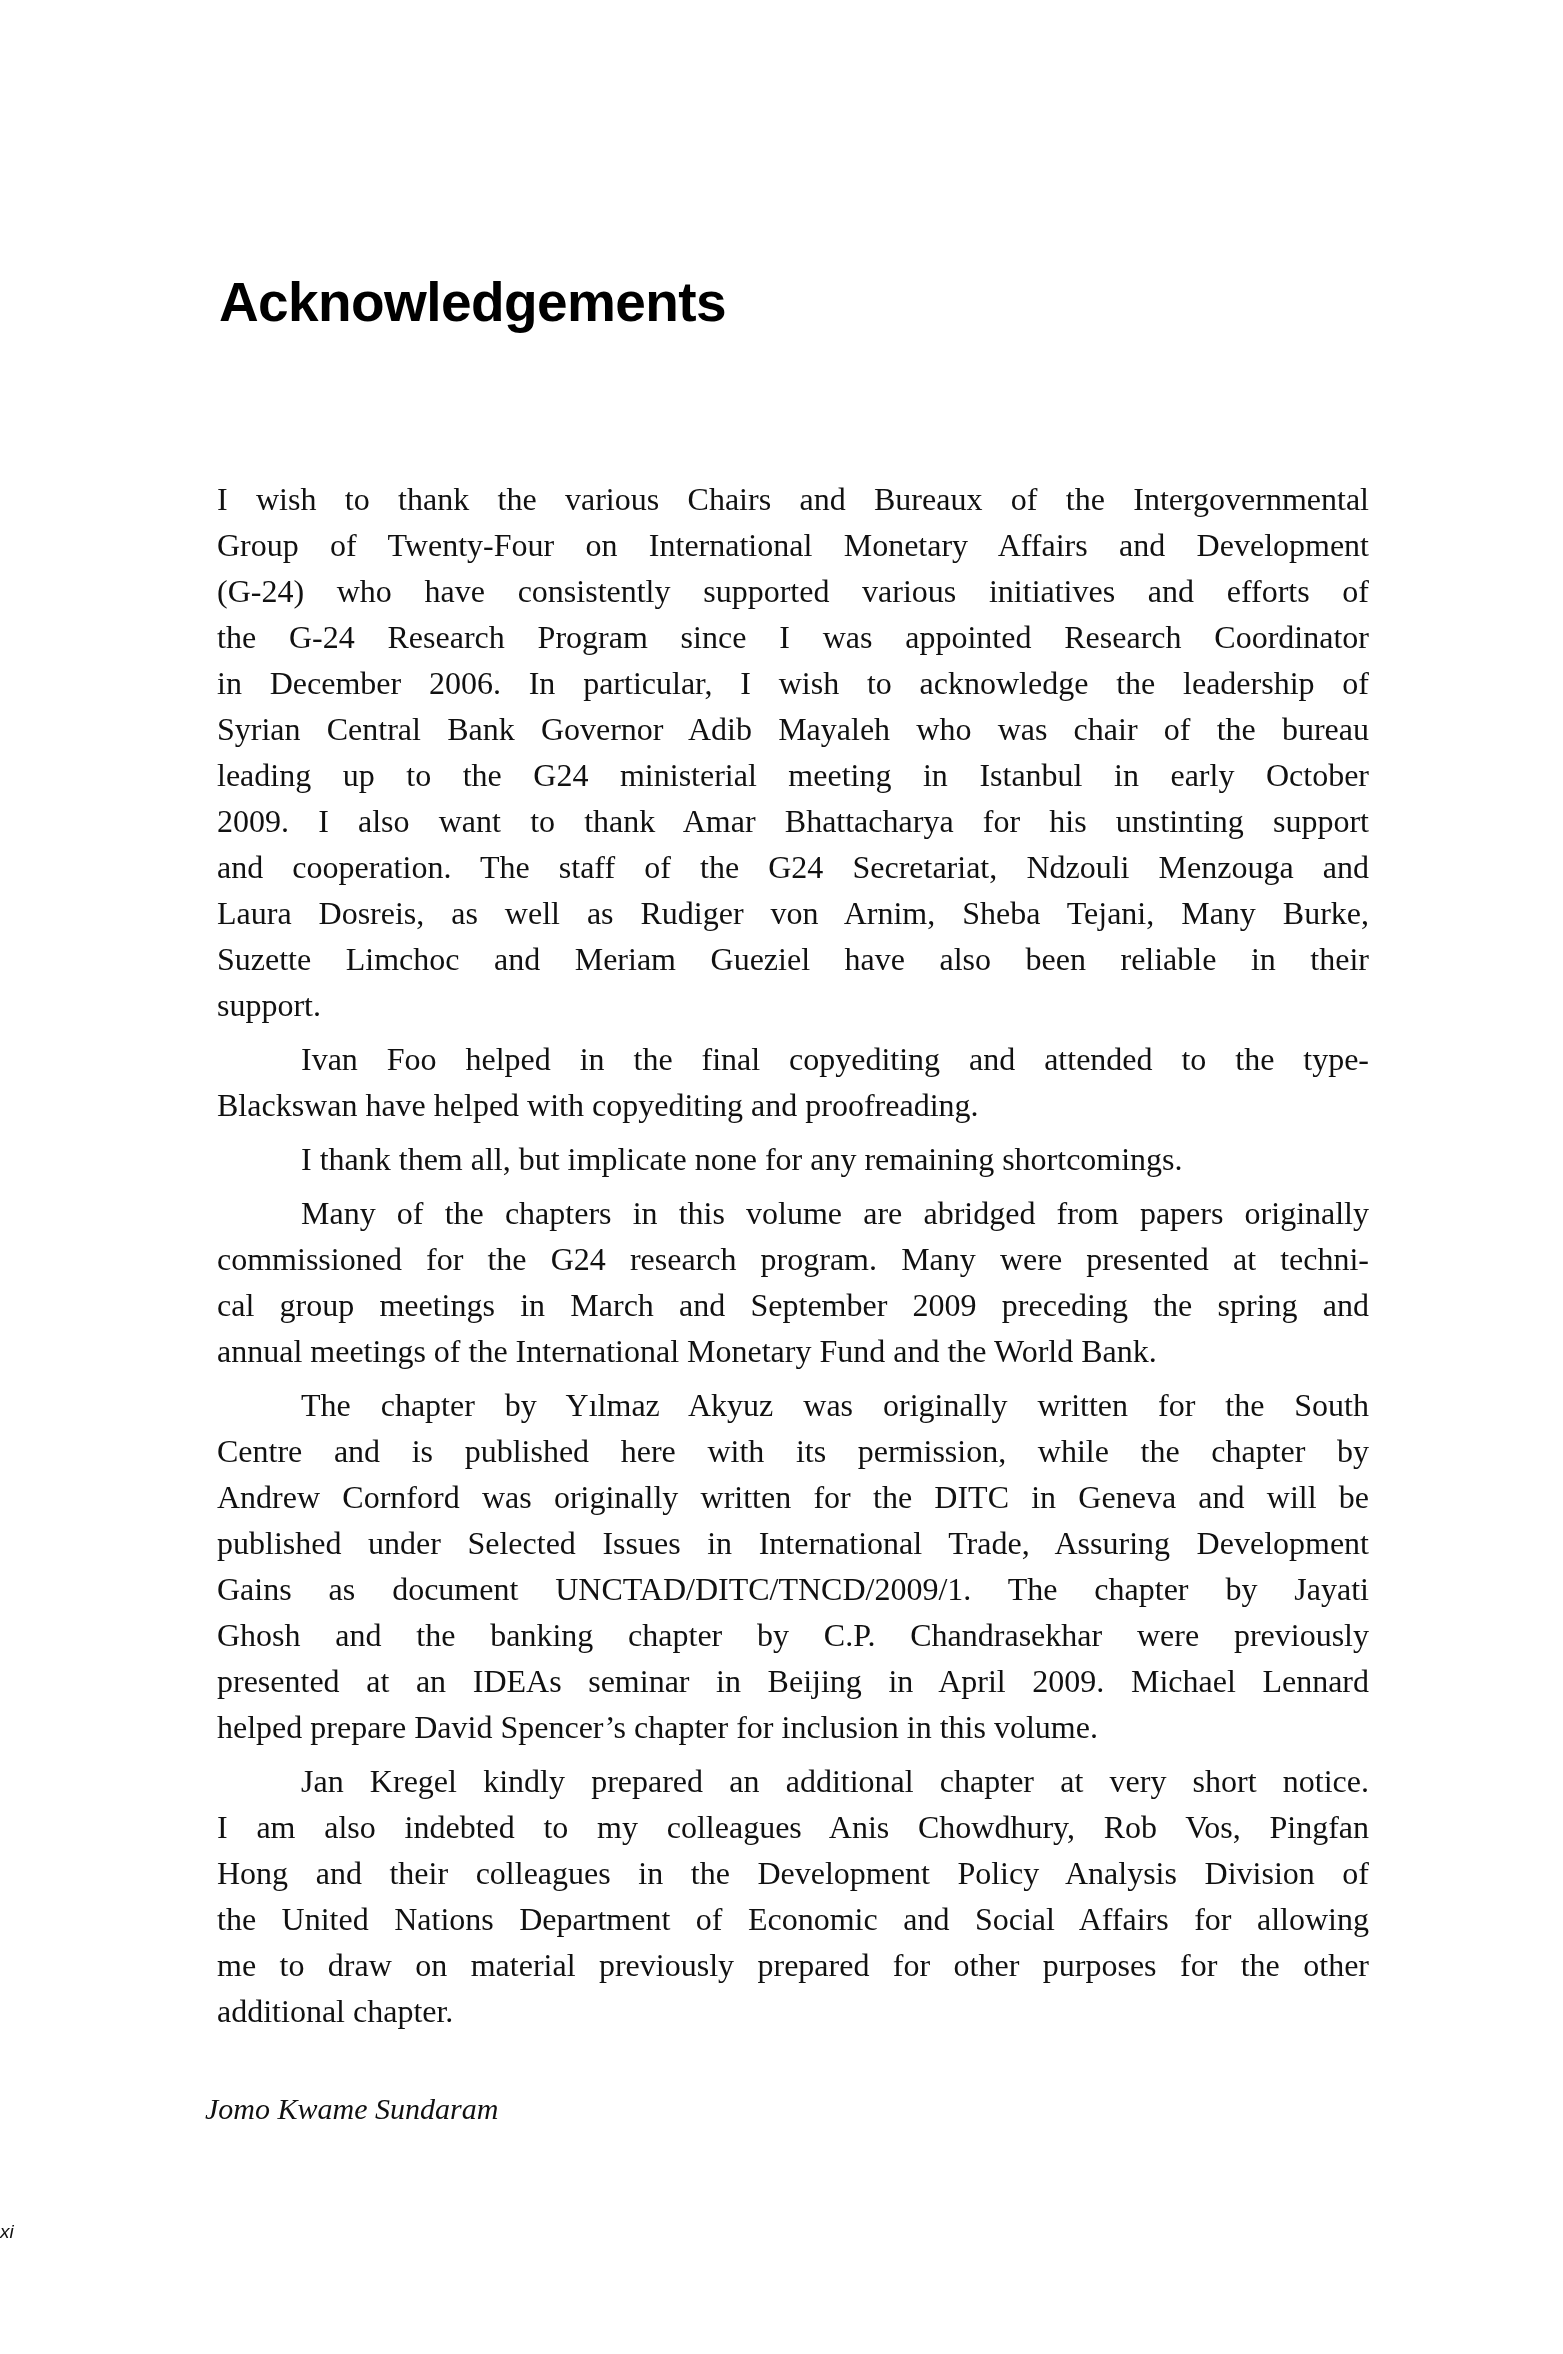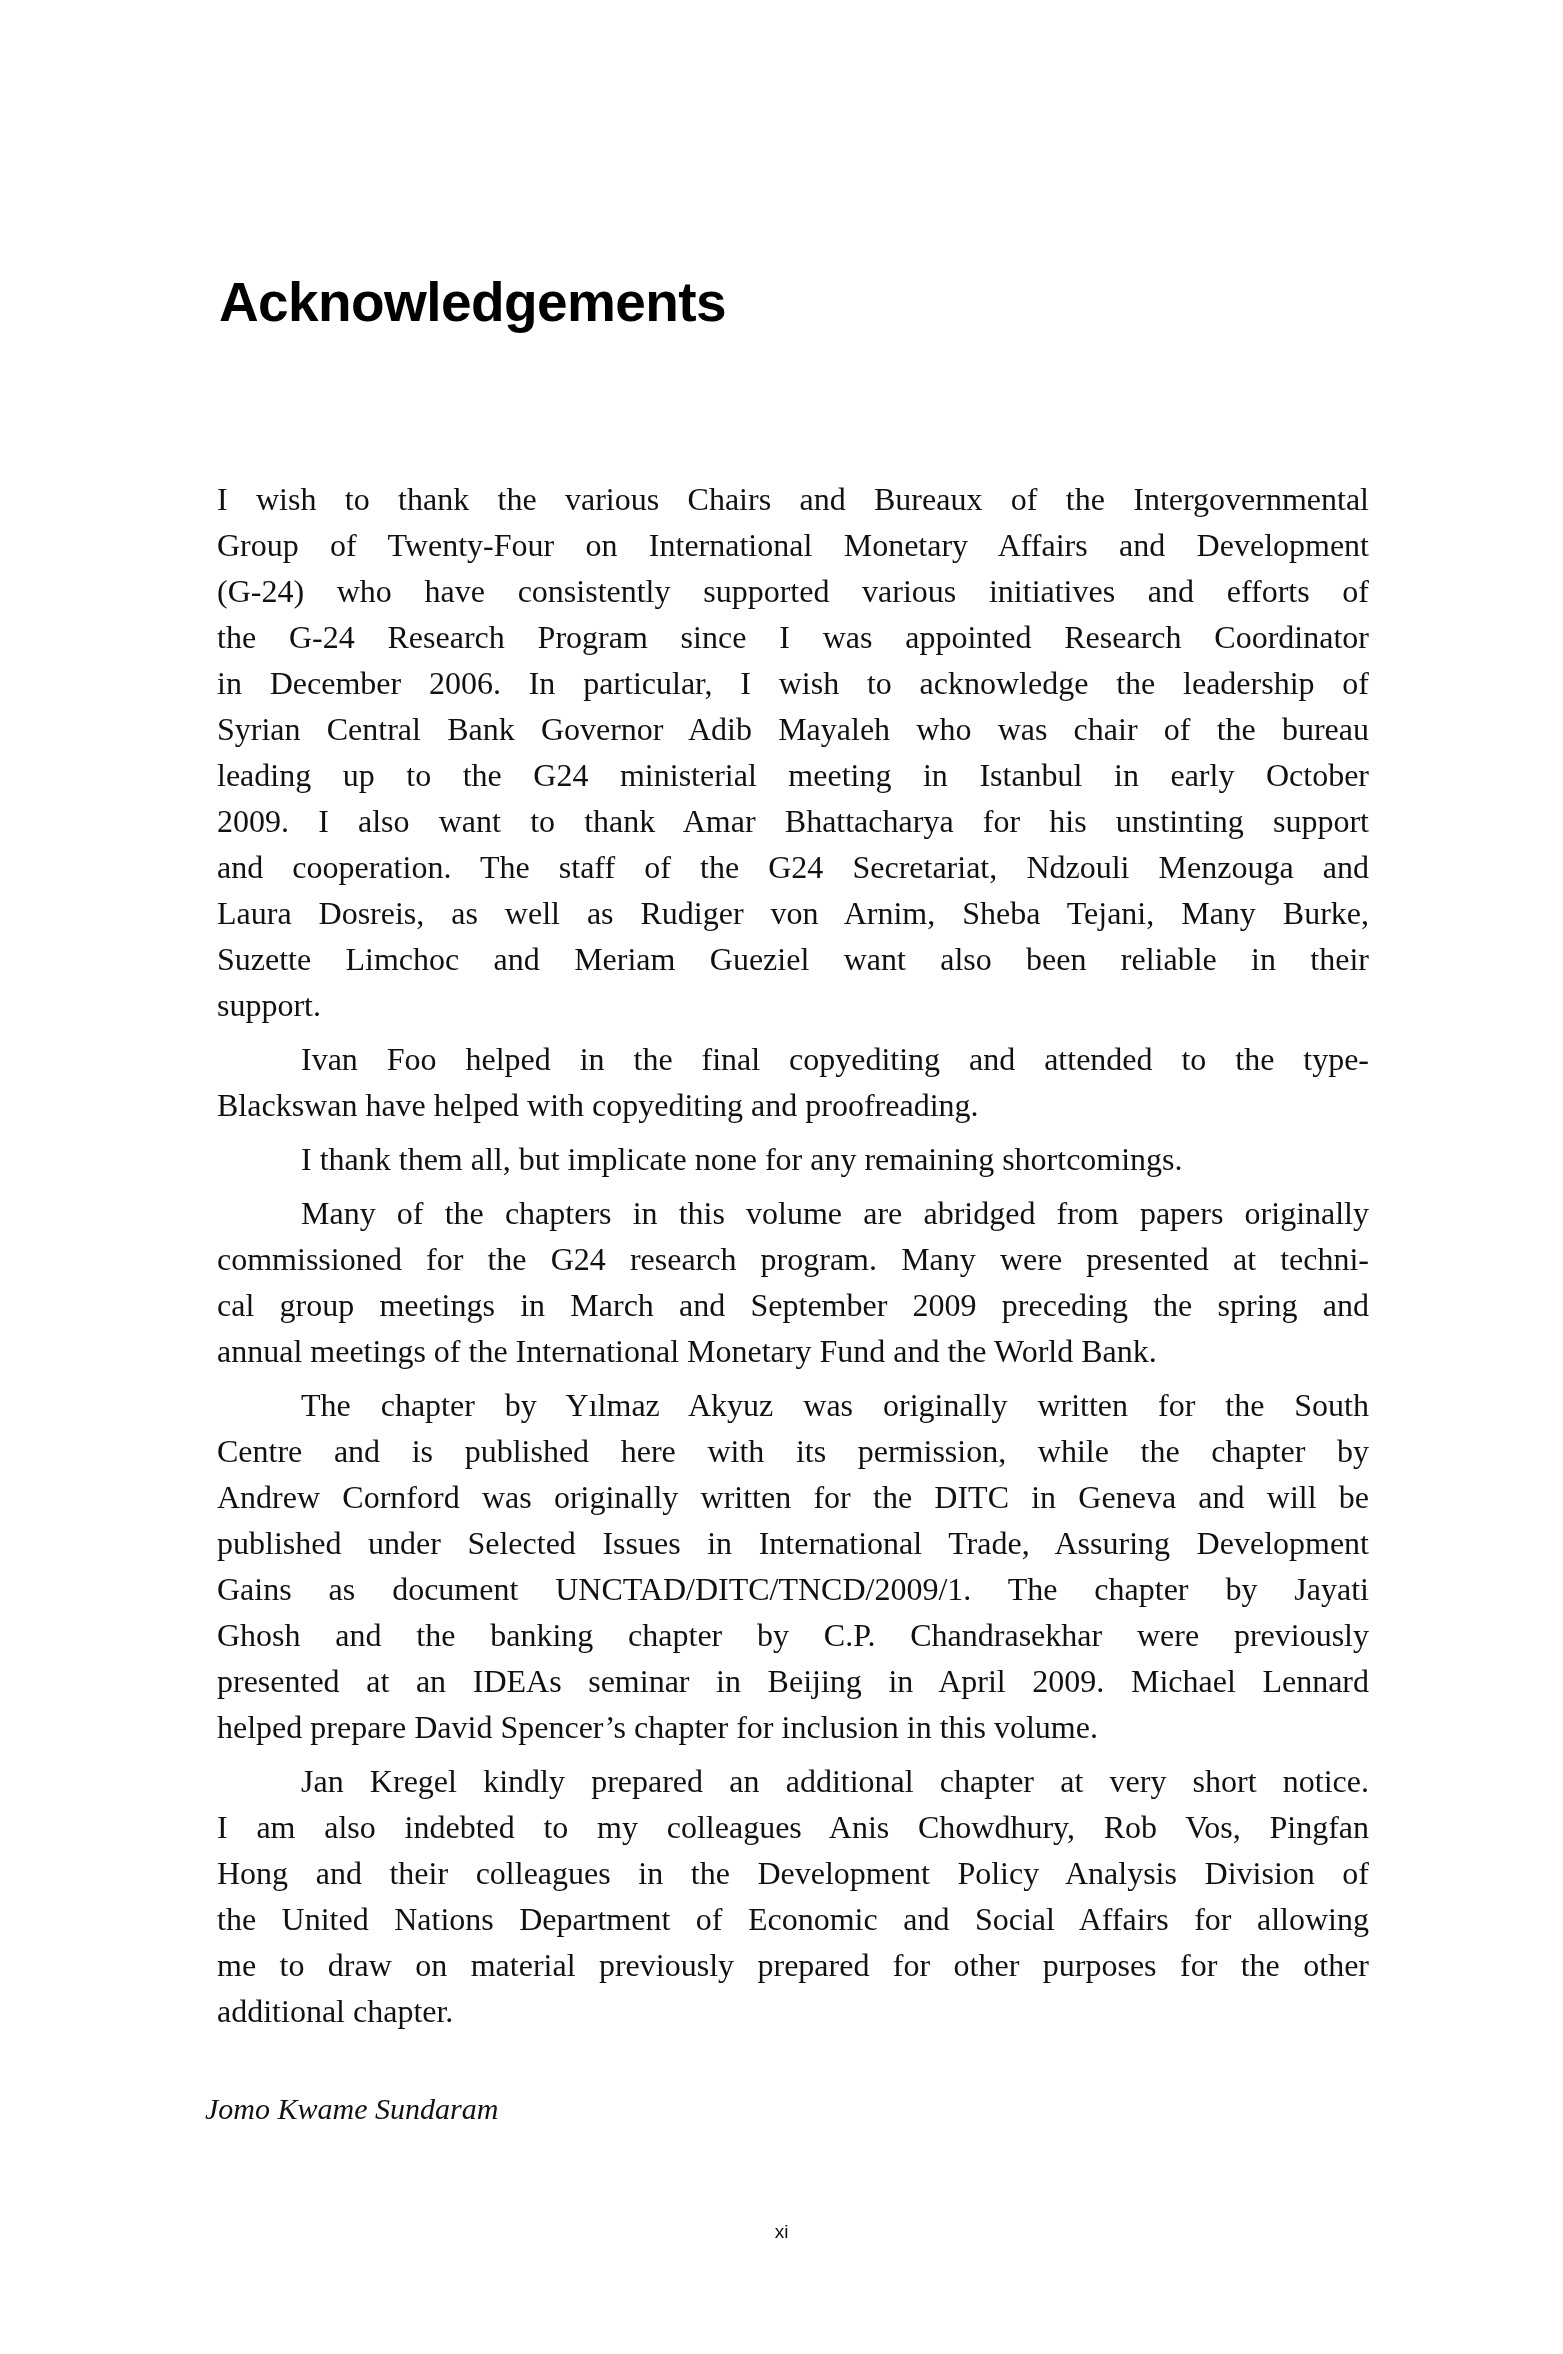--- a/index.html
+++ b/index.html
@@ -68,46 +68,47 @@
       font-size: 30px;
       line-height: 46px;
       color: #111111;
       white-space: nowrap;
     }
     .page-number {
       position: absolute;
       left: 0;
       width: 1563px;
       top: 2222px;
-      text-align: center;
+      text-align: left;
       font-family: "Liberation Sans", sans-serif;
       font-size: 19px;
       line-height: 1;
       color: #111111;
+      font-style: italic;
     }
   </style>
 </head>
 <body>
 
 <div class="page">
   <h1 class="title">Acknowledgements</h1>
 
   <div class="body">
     <p class="para">
       <span class="line">I wish to thank the various Chairs and Bureaux of the Intergovernmental</span>
       <span class="line">Group of Twenty-Four on International Monetary Affairs and Development</span>
       <span class="line">(G-24) who have consistently supported various initiatives and efforts of</span>
       <span class="line">the G-24 Research Program since I was appointed Research Coordinator</span>
       <span class="line">in December 2006. In particular, I wish to acknowledge the leadership of</span>
       <span class="line">Syrian Central Bank Governor Adib Mayaleh who was chair of the bureau</span>
       <span class="line">leading up to the G24 ministerial meeting in Istanbul in early October</span>
       <span class="line">2009. I also want to thank Amar Bhattacharya for his unstinting support</span>
       <span class="line">and cooperation. The staff of the G24 Secretariat, Ndzouli Menzouga and</span>
       <span class="line">Laura Dosreis, as well as Rudiger von Arnim, Sheba Tejani, Many Burke,</span>
-      <span class="line">Suzette Limchoc and Meriam Gueziel want also been reliable in their</span>
+      <span class="line">Suzette Limchoc and Meriam Gueziel have also been reliable in their</span>
       <span class="line last">support.</span>
     </p>
 
     <p class="para">
       <span class="line indent">Ivan Foo helped in the final copyediting and attended to the type-</span>
       <span class="line last">Blackswan have helped with copyediting and proofreading.</span>
     </p>
 
     <p class="para">
       <span class="line indent last">I thank them all, but implicate none for any remaining shortcomings.</span>

